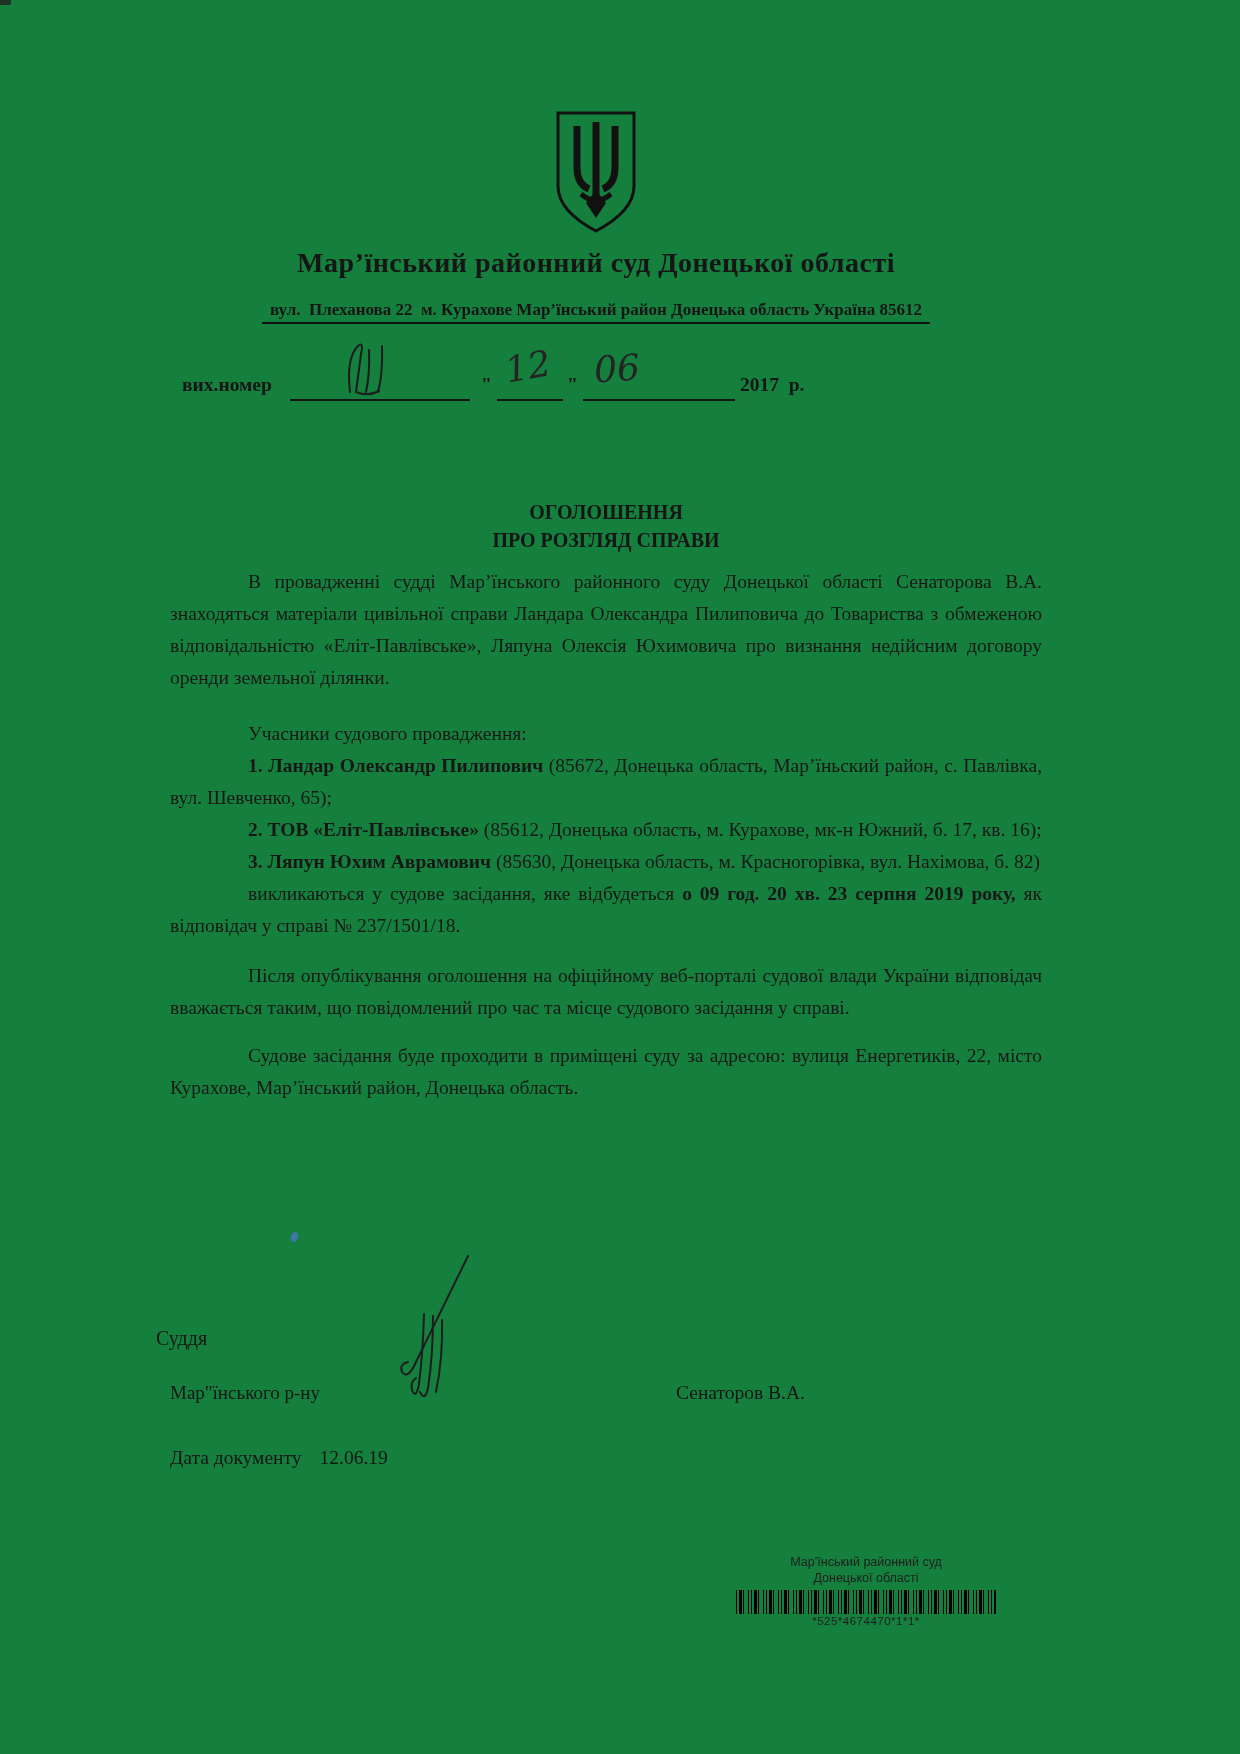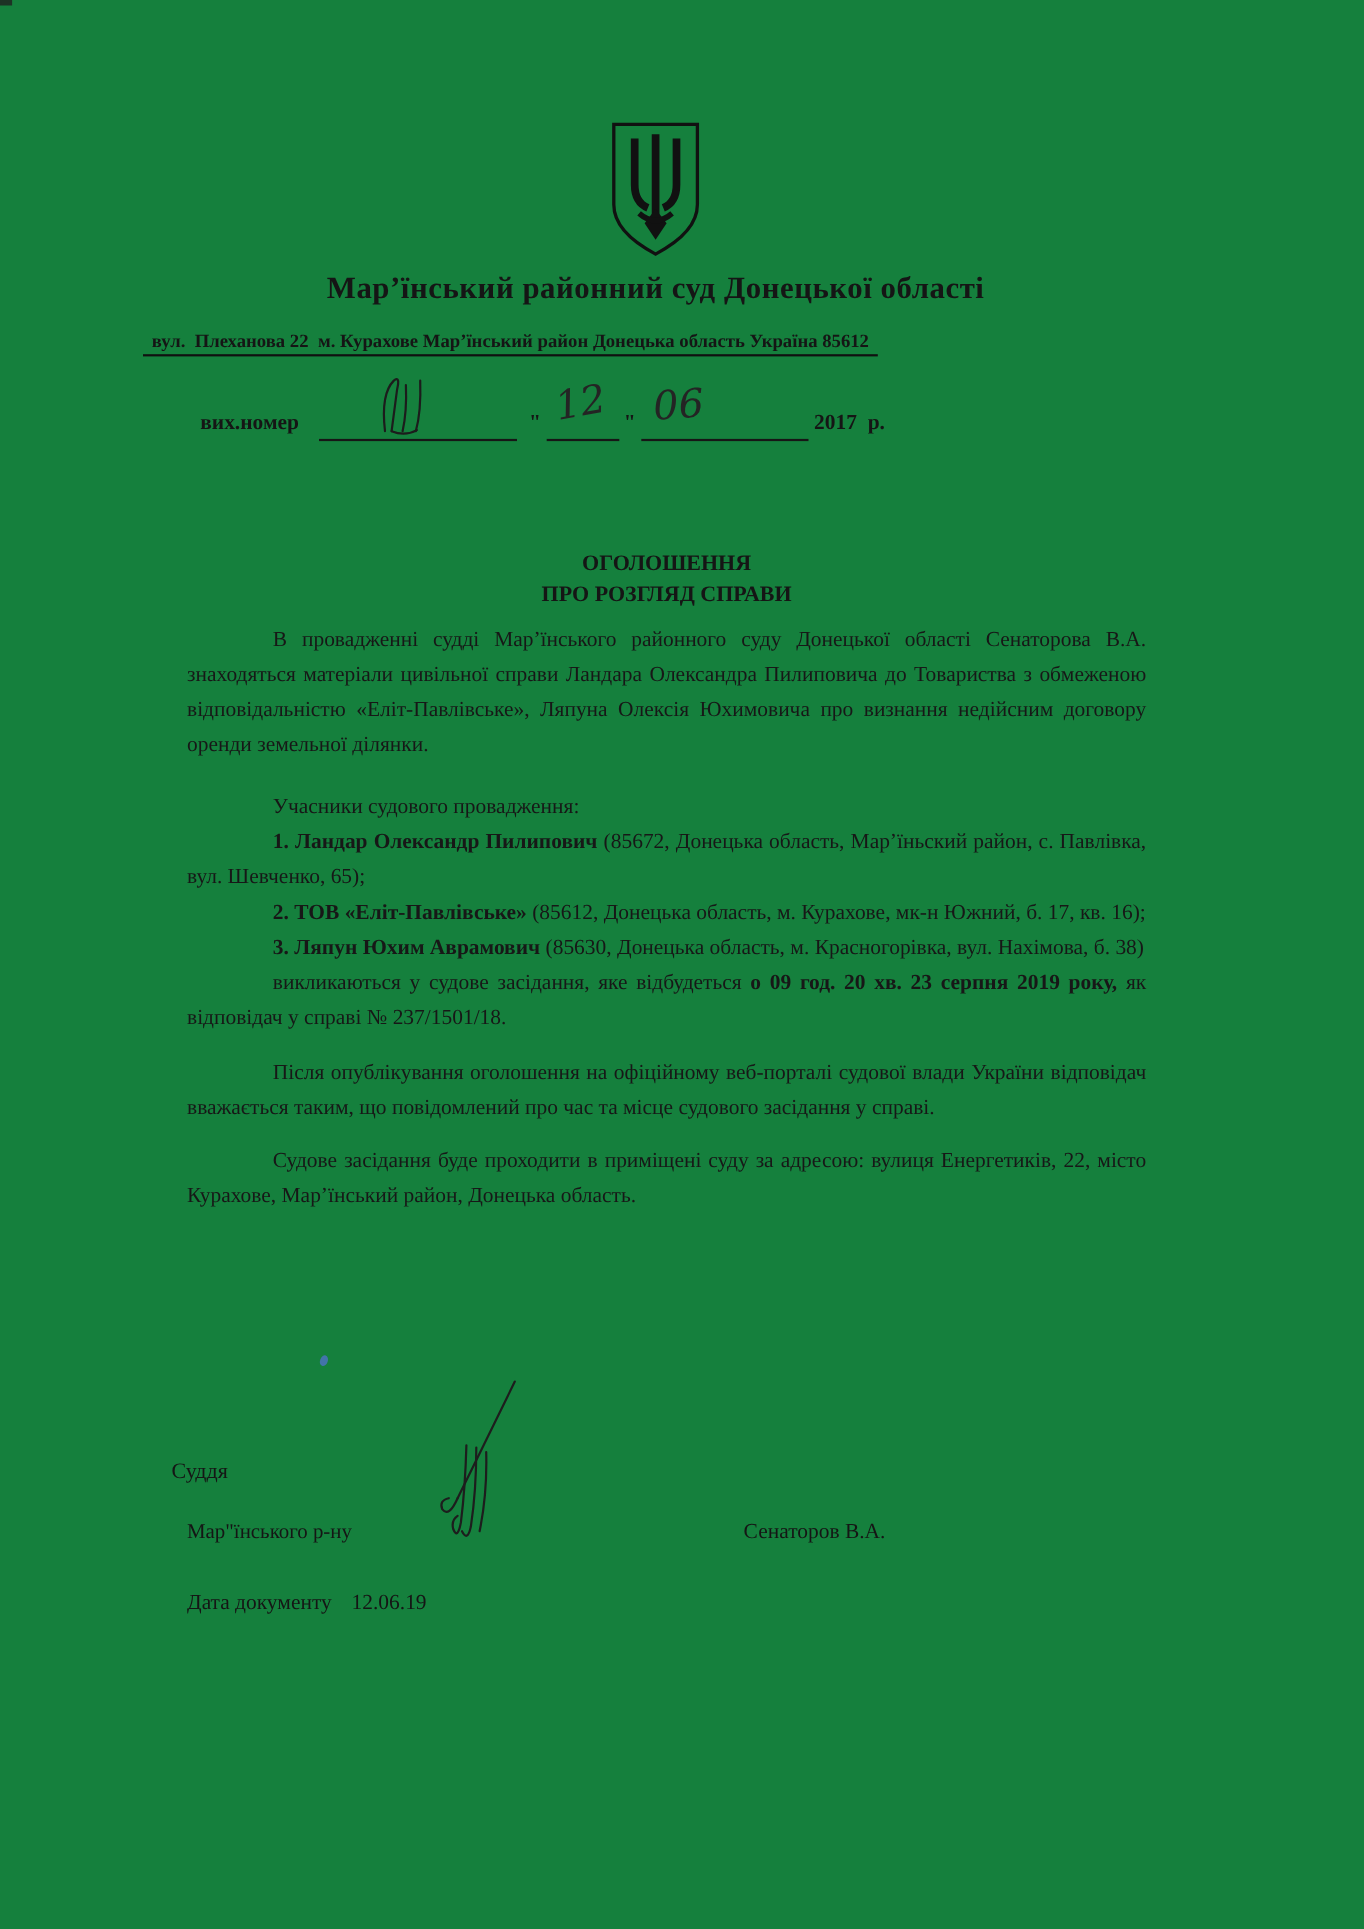--- a/index.html
+++ b/index.html
@@ -10,21 +10,21 @@
     font-family:"Liberation Serif", serif;
     color:#151515;
     overflow:hidden;
   }
   
   .coat { position:absolute; left:553px; top:110px; }
   .court-title {
     position:absolute; left:140px; top:247px; width:912px;
     text-align:center; font-size:28px; font-weight:bold; letter-spacing:.5px;
   }
-  .address-row { position:absolute; left:130px; top:300px; width:932px; }
+  .address-row { position:absolute; left:130px; top:300px; width:932px; text-align:center; }
   .address-row span {
     display:inline-block; font-size:17px; font-weight:bold; white-space:pre;
     border-bottom:2px solid #101010; padding:0 8px 2px;
   }
   
   .ref-abs { position:absolute; font-weight:bold; font-size:19.5px; top:374px; }
   .u-line { position:absolute; top:399px; border-bottom:2px solid #161616; height:0; }
   .hw {
     position:absolute; font-family:"DejaVu Serif", serif; font-style:italic;
     color:#242424; line-height:1;
@@ -120,21 +120,21 @@
   <div class="content">
     <h1>ОГОЛОШЕННЯ</h1>
     <h2>ПРО РОЗГЛЯД СПРАВИ</h2>
 
     <p class="intro">В провадженні судді Мар’їнського районного суду Донецької області Сенаторова В.А. знаходяться матеріали цивільної справи Ландара Олександра Пилиповича до Товариства з обмеженою відповідальністю «Еліт-Павлівське», Ляпуна Олексія Юхимовича про визнання недійсним договору оренди земельної ділянки.</p>
 
     <p class="participants-heading">Учасники судового провадження:</p>
 
     <p><span class="b">1. Ландар Олександр Пилипович</span><span> (85672, Донецька область, Мар’їньский район, с. Павлівка, вул. Шевченко, 65);</span></p>
     <p><span class="b">2. ТОВ «Еліт-Павлівське»</span><span> (85612, Донецька область, м. Курахове, мк-н Южний, б. 17, кв. 16);</span></p>
-    <p><span class="b">3. Ляпун Юхим Аврамович</span><span> (85630, Донецька область, м. Красногорівка, вул. Нахімова, б. 38)</span></p>
+    <p><span class="b">3. Ляпун Юхим Аврамович</span><span> (85630, Донецька область, м. Красногорівка, вул. Нахімова, б. 82)</span></p>
 
     <p><span>викликаються у судове засідання, яке відбудеться </span><span class="b">о 09 год. 20 хв. 23 серпня 2019 року,</span><span> як відповідач у справі № 237/1501/18.</span></p>
 
     <p class="publication">Після опублікування оголошення на офіційному веб-порталі судової влади України відповідач вважається таким, що повідомлений про час та місце судового засідання у справі.</p>
 
     <p class="location">Судове засідання буде проходити в приміщені суду за адресою: вулиця Енергетиків, 22, місто Курахове, Мар’їнський район, Донецька область.</p>
   </div>
 
   <div class="sig-label">Суддя</div>
   <div class="sig-district">Мар"їнського р-ну</div>
@@ -149,14 +149,20 @@
         <path d="M70,68 Q71,106 64,140"></path>
       </g>
     </svg>
   </div>
   <div class="blue-dot"></div>
 
   <div class="doc-date">
     <span>Дата документу</span><span class="val">12.06.19</span>
   </div>
 
+  <div class="footer">
+    <div class="stamp-line">Мар’їнський районний суд</div>
+    <div class="stamp-line">Донецької області</div>
+    <div class="barcode"></div>
+    <div class="barcode-text">*525*4674470*1*1*</div>
+  </div>
 
 </div>
 
 </body></html>

